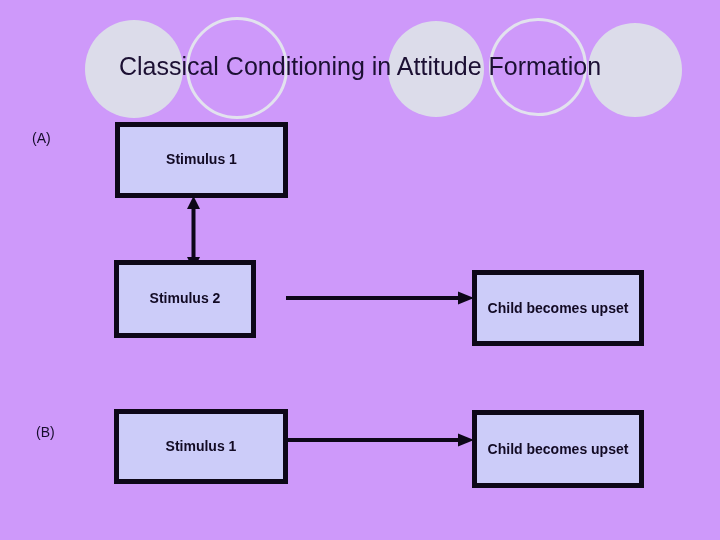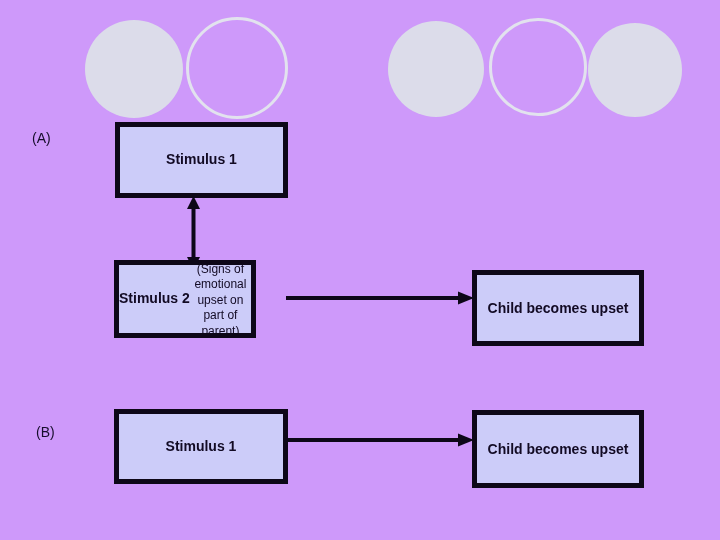--- a/index.html
+++ b/index.html
@@ -122,37 +122,36 @@
 <div id="slide">
 
   <div id="deco-band">
       <div class="deco-circle deco-filled" style="left: 85px; top: 20px; width: 98px; height: 98px;"></div>
       <div class="deco-circle deco-outline" style="left: 186px; top: 17px; width: 102px; height: 102px;"></div>
       <div class="deco-circle deco-filled" style="left: 388px; top: 21px; width: 96px; height: 96px;"></div>
       <div class="deco-circle deco-outline" style="left: 489px; top: 18px; width: 98px; height: 98px;"></div>
       <div class="deco-circle deco-filled" style="left: 588px; top: 23px; width: 94px; height: 94px;"></div>
     </div>
 
+  <div id="page-title">Classical Conditioning in Attitude Formation</div>
 
   <div class="section-label" id="label-a">(A)</div>
 
   <div class="node-box" id="box-stimulus1-a">
     <div class="node-title">Stimulus 1</div>
   </div>
 
   <svg class="arrow-svg" id="arrow-vertical" width="15" height="74" viewBox="0 0 15 74">
     <line x1="7.5" y1="10" x2="7.5" y2="64" stroke="#0d0718" stroke-width="4"></line>
     <polygon points="7.5,0 1,13 14,13" fill="#0d0718"></polygon>
     <polygon points="7.5,74 1,61 14,61" fill="#0d0718"></polygon>
   </svg>
 
   <div class="node-box" id="box-stimulus2">
     <div class="node-title">Stimulus 2</div>
-    <div class="node-sub">(Signs of emotional
-upset on part of parent)</div>
   </div>
 
   <svg class="arrow-svg" id="arrow-horiz-a" width="188" height="16" viewBox="0 0 188 16">
     <line x1="0" y1="8" x2="176" y2="8" stroke="#0d0718" stroke-width="4"></line>
     <polygon points="188,8 172,1.5 172,14.5" fill="#0d0718"></polygon>
   </svg>
 
   <div class="node-box" id="box-outcome-a">
     <div class="outcome-text">Child becomes upset</div>
   </div>

